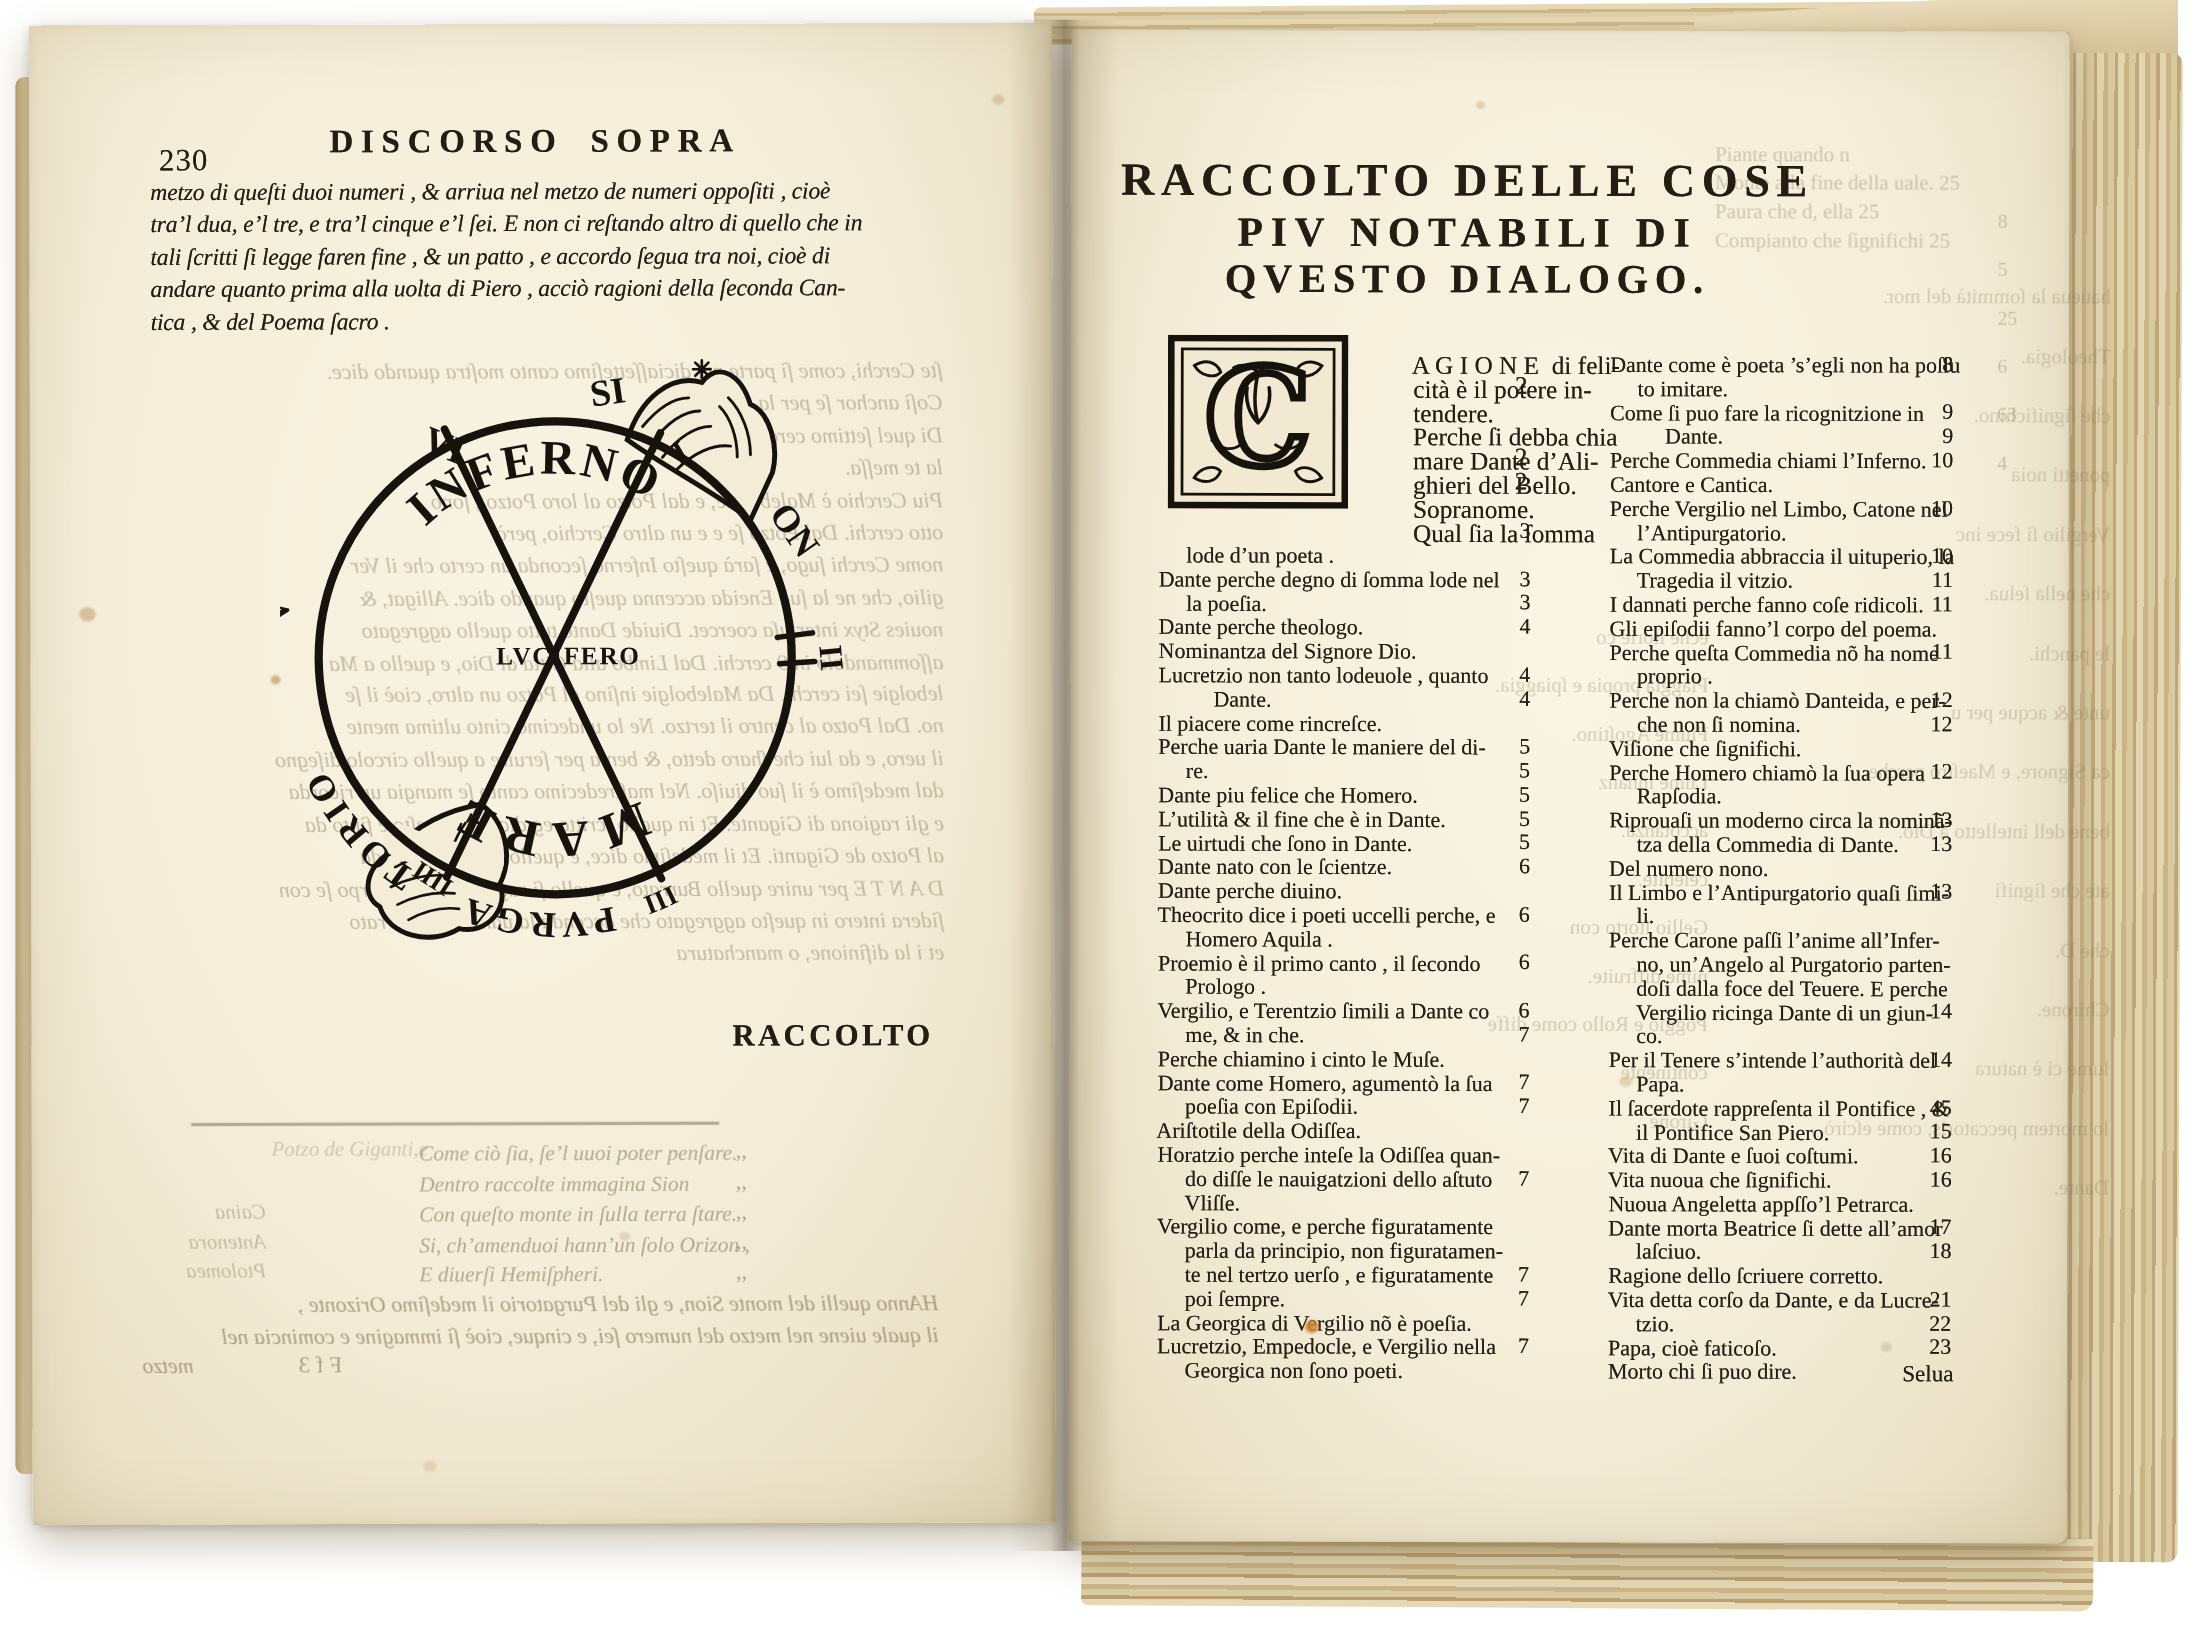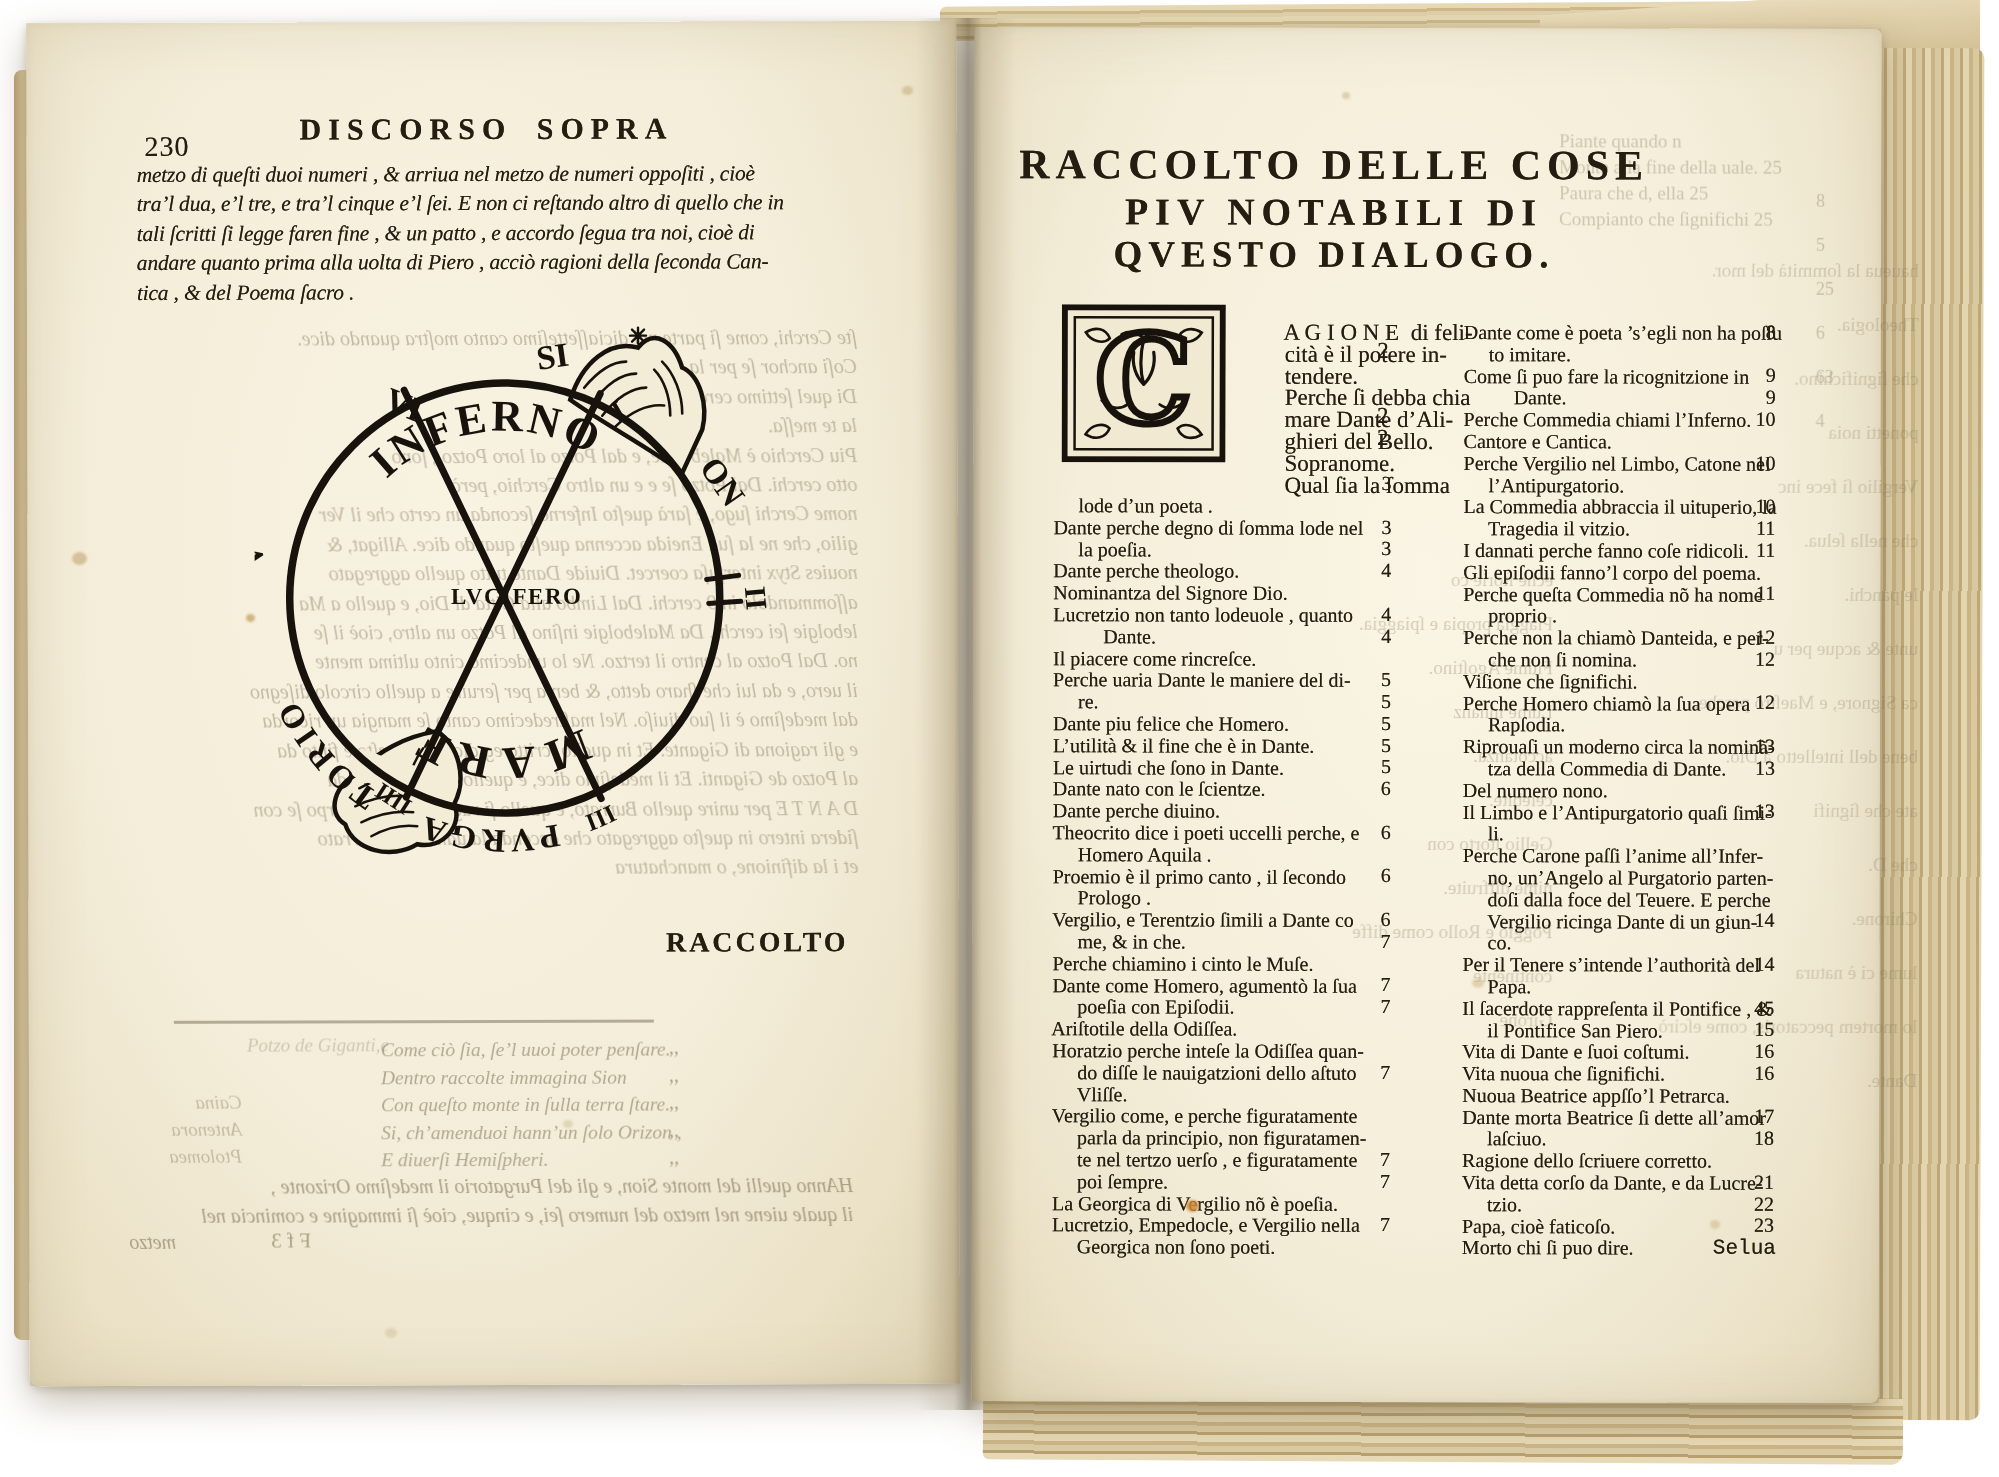--- a/index.html
+++ b/index.html
@@ -58,21 +58,21 @@
   #rp-heading .h1{font-size:42px;line-height:50px;letter-spacing:6px;}
   #rp-heading .h2{font-size:38px;line-height:44px;letter-spacing:7px;}
   #rp-heading .h3{font-size:37px;line-height:42px;letter-spacing:6px;}
   #dropcap{position:absolute;left:88px;top:277px;z-index:3;}
   .idx{position:absolute;font-size:20px;z-index:2;}
   .iline{position:relative;height:21.8px;white-space:pre;}
   .inum{position:absolute;right:0;top:0;}
   #col1-head{left:265px;top:266px;width:150px;font-size:23px;}
   #col1{left:40px;top:444px;width:378px;}
   #col2{left:450px;top:270px;width:352px;}
-  #rp-catchword{position:absolute;left:600px;top:1208px;width:204px;text-align:right;font-size:21px;z-index:2;font-family:Liberation Mono, monospace;}
+  #rp-catchword{position:absolute;left:600px;top:1208px;width:204px;text-align:right;font-size:21px;z-index:2;}
   #rp-ghost-top{left:585px;top:100px;width:300px;font-size:19px;line-height:26px;opacity:.33;white-space:nowrap;}
   #rp-ghost-c1{left:250px;top:530px;width:330px;font-size:19px;line-height:44px;opacity:.30;white-space:nowrap;z-index:1;}
   #rp-ghost-c2{left:655px;top:215px;width:290px;font-size:19px;line-height:54px;opacity:.28;white-space:nowrap;z-index:1;}
   #rp-ghost-nums{left:842px;top:150px;font-size:18px;line-height:44px;opacity:.35;}
   
   .spot{position:absolute;border-radius:50%;pointer-events:none;filter:blur(1.2px);}
   .s1{left:72px;top:552px;width:15px;height:13px;background:rgba(190,158,106,.55);}
   .s2{left:246px;top:614px;width:9px;height:8px;background:rgba(202,164,106,.8);}
   .s3{left:1186px;top:1200px;width:13px;height:12px;background:rgba(207,139,58,.85);}
   .s4{left:902px;top:86px;width:11px;height:9px;background:rgba(196,168,118,.5);}
@@ -667,21 +667,21 @@
         <span class="it">Vita di Dante e ſuoi coſtumi.</span>
         <span class="inum">15</span>
       </div>
 
       <div class="iline">
         <span class="it">Vita nuoua che ſignifichi.</span>
         <span class="inum">16</span>
       </div>
 
       <div class="iline">
-        <span class="it">Nuoua Beatrice appſſo’l Petrarca.</span>
+        <span class="it">Nuoua Angeletta appſſo’l Petrarca.</span>
         <span class="inum">16</span>
       </div>
 
       <div class="iline">
         <span class="it">Dante morta Beatrice ſi dette all’amor</span>
         <span class="inum"></span>
       </div>
 
       <div class="iline">
         <span class="it">     laſciuo.</span>

